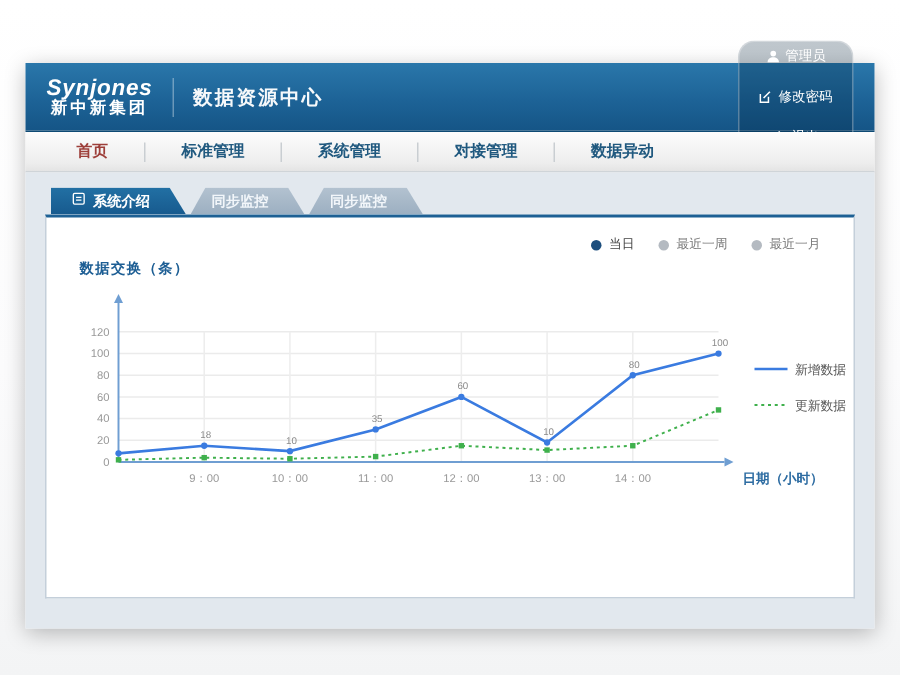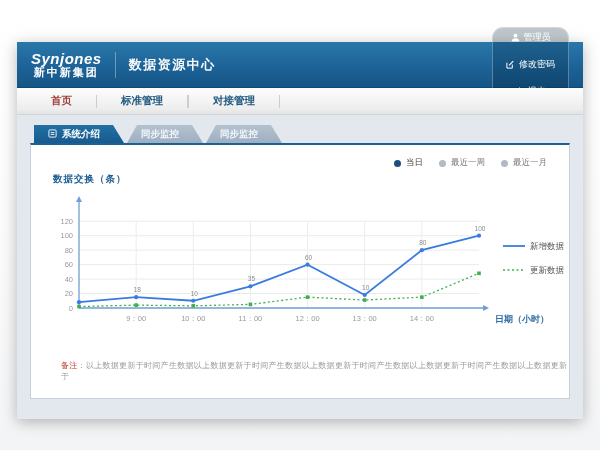--- a/index.html
+++ b/index.html
@@ -118,23 +118,25 @@
         <span>退出</span>
       </span>
     </div>
   </div>
 
   <div class="nav" id="nav">
       <span class="nav-item home">首页</span>
       <span class="nav-sep"></span>
       <span class="nav-item">标准管理</span>
       <span class="nav-sep"></span>
+      <span class="nav-item">系统管理</span>
       <span class="nav-sep"></span>
       <span class="nav-item">对接管理</span>
       <span class="nav-sep"></span>
+      <span class="nav-item">数据异动</span>
     </div>
 
   <div class="content">
     <div class="tabs" id="tabs">
         <div class="tab active">
           <span><svg viewBox="0 0 10 10" width="9" height="9">
               <rect x="1" y="1" width="8" height="8" rx="1" fill="none" stroke="#fff" stroke-width="1"></rect>
               <line x1="3" y1="4" x2="7" y2="4" stroke="#fff"></line>
               <line x1="3" y1="6" x2="7" y2="6" stroke="#fff"></line>
             </svg></span>
@@ -220,19 +222,16 @@
             <rect x="264.77142857142854" y="107.35384615384616" width="3.6" height="3.6" fill="#3fb04c"></rect>
             <rect x="321.9142857142857" y="110.24615384615385" width="3.6" height="3.6" fill="#3fb04c"></rect>
             <rect x="379.0571428571428" y="107.35384615384616" width="3.6" height="3.6" fill="#3fb04c"></rect>
             <rect x="436.2" y="83.4923076923077" width="3.6" height="3.6" fill="#3fb04c"></rect>
             <line x1="462" y1="58" x2="484" y2="58" stroke="#3a7be0" stroke-width="1.8"></line>
             <text x="489" y="61" font-size="8.5" fill="#555">新增数据</text>
             <line x1="462" y1="82" x2="484" y2="82" stroke="#3fb04c" stroke-width="1.4" stroke-dasharray="2,2.5"></line>
             <text x="489" y="85" font-size="8.5" fill="#555">更新数据</text>
           </svg>
       </div>
-      <div class="note">
-        <span class="prefix">备注</span><span>：以上数据更新于时间产生数据以上数据更新于时间产生数据以上数据更新于时间产生数据以上数据更新于时间产生数据以上数据更新于</span>
-      </div>
     </div>
   </div>
 
 </div>
 
 </body></html>

